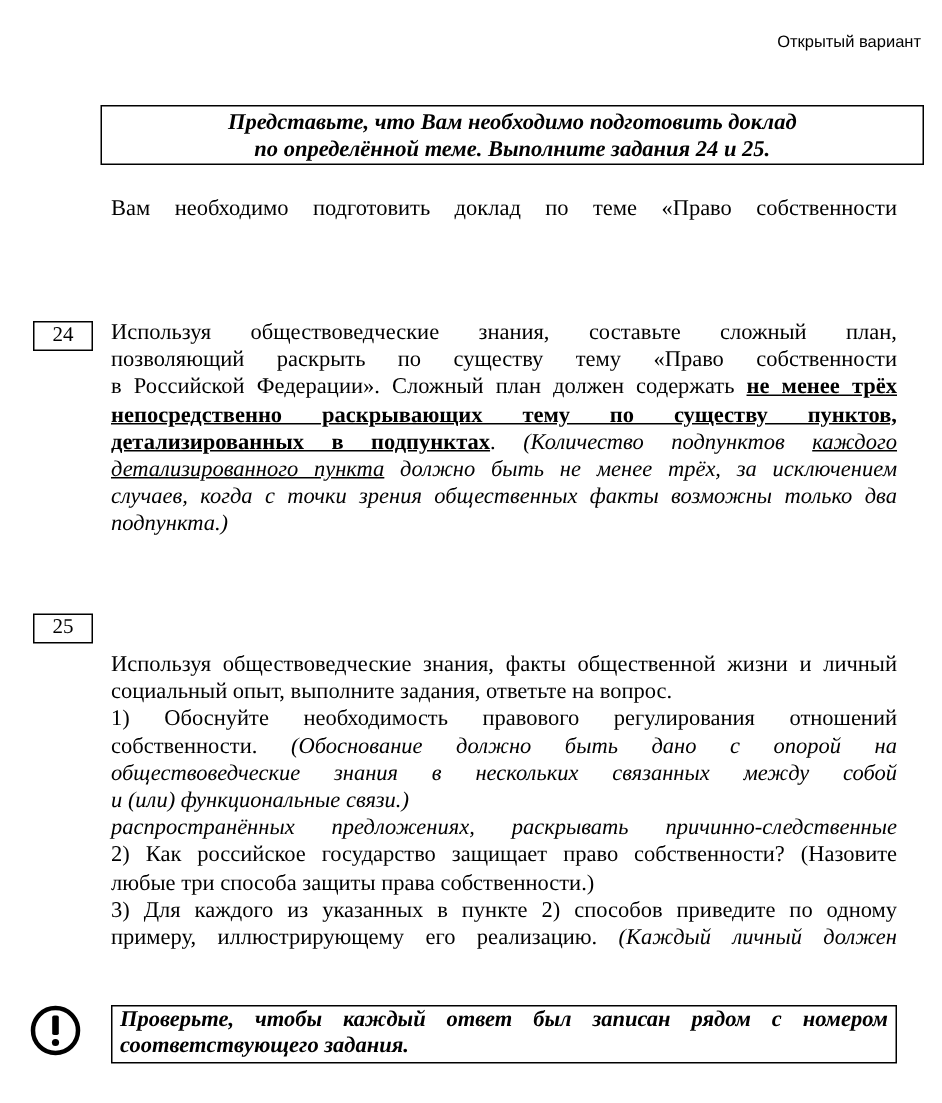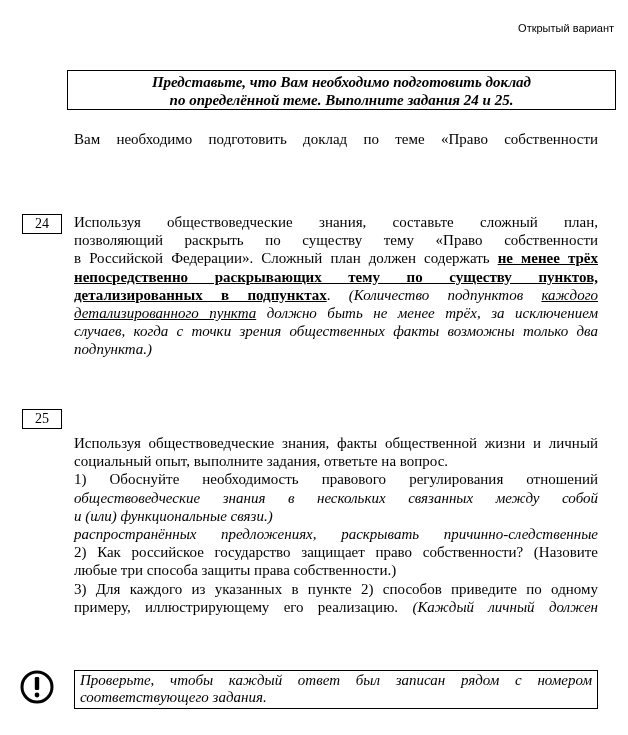--- a/index.html
+++ b/index.html
@@ -30,21 +30,21 @@
   }
   .bu { font-weight: bold; text-decoration: underline; }
   .it { font-style: italic; }
   .itu { font-style: italic; text-decoration: underline; }
   .warn-icon {
     position: absolute; left: 20px; top: 670px; width: 34px; height: 34px;
   }
   .warn-box {
     position: absolute; left: 74px; top: 670px; width: 524px; height: 39px;
     border: 1.5px solid #000; box-sizing: border-box;
-    font-weight: normal; font-style: italic; font-size: 15px; line-height: 17px;
+    font-weight: bold; font-style: italic; font-size: 15px; line-height: 17px;
     padding: 1px 5px;
   }
   .warn-box .line { display: block; text-align: justify; text-align-last: justify; }
   .warn-box .line.last { text-align-last: left; }
 </style>
 </head>
 <body>
 
 <div class="header-variant">Открытый вариант</div>
 
@@ -67,20 +67,21 @@
   <span class="line"><span class="itu">детализированного пункта</span><span class="it"> должно быть не менее трёх, за исключением</span></span>
   <span class="line it">случаев, когда с точки зрения общественных факты возможны только два</span>
   <span class="line last it">подпункта.)</span>
 </div>
 
 <div class="task-num" style="top:409px;">25</div>
 <div class="para" style="top:401px;margin-top:33px;">
   <span class="line">Используя обществоведческие знания, факты общественной жизни и личный</span>
   <span class="line last">социальный опыт, выполните задания, ответьте на вопрос.</span>
   <span class="line">1) Обоснуйте необходимость правового регулирования отношений</span>
+  <span class="line"><span>собственности. </span><span class="it">(Обоснование должно быть дано с опорой на</span></span>
   <span class="line it">обществоведческие знания в нескольких связанных между собой</span>
   <span class="line last it">и (или) функциональные связи.)</span>
   <span class="line it">распространённых предложениях, раскрывать причинно-следственные</span>
   <span class="line">2) Как российское государство защищает право собственности? (Назовите</span>
   <span class="line last">любые три способа защиты права собственности.)</span>
   <span class="line">3) Для каждого из указанных в пункте 2) способов приведите по одному</span>
   <span class="line"><span>примеру, иллюстрирующему его реализацию. </span><span class="it">(Каждый личный должен</span></span>
 </div>
 
 <svg class="warn-icon" viewBox="0 0 34 34">

